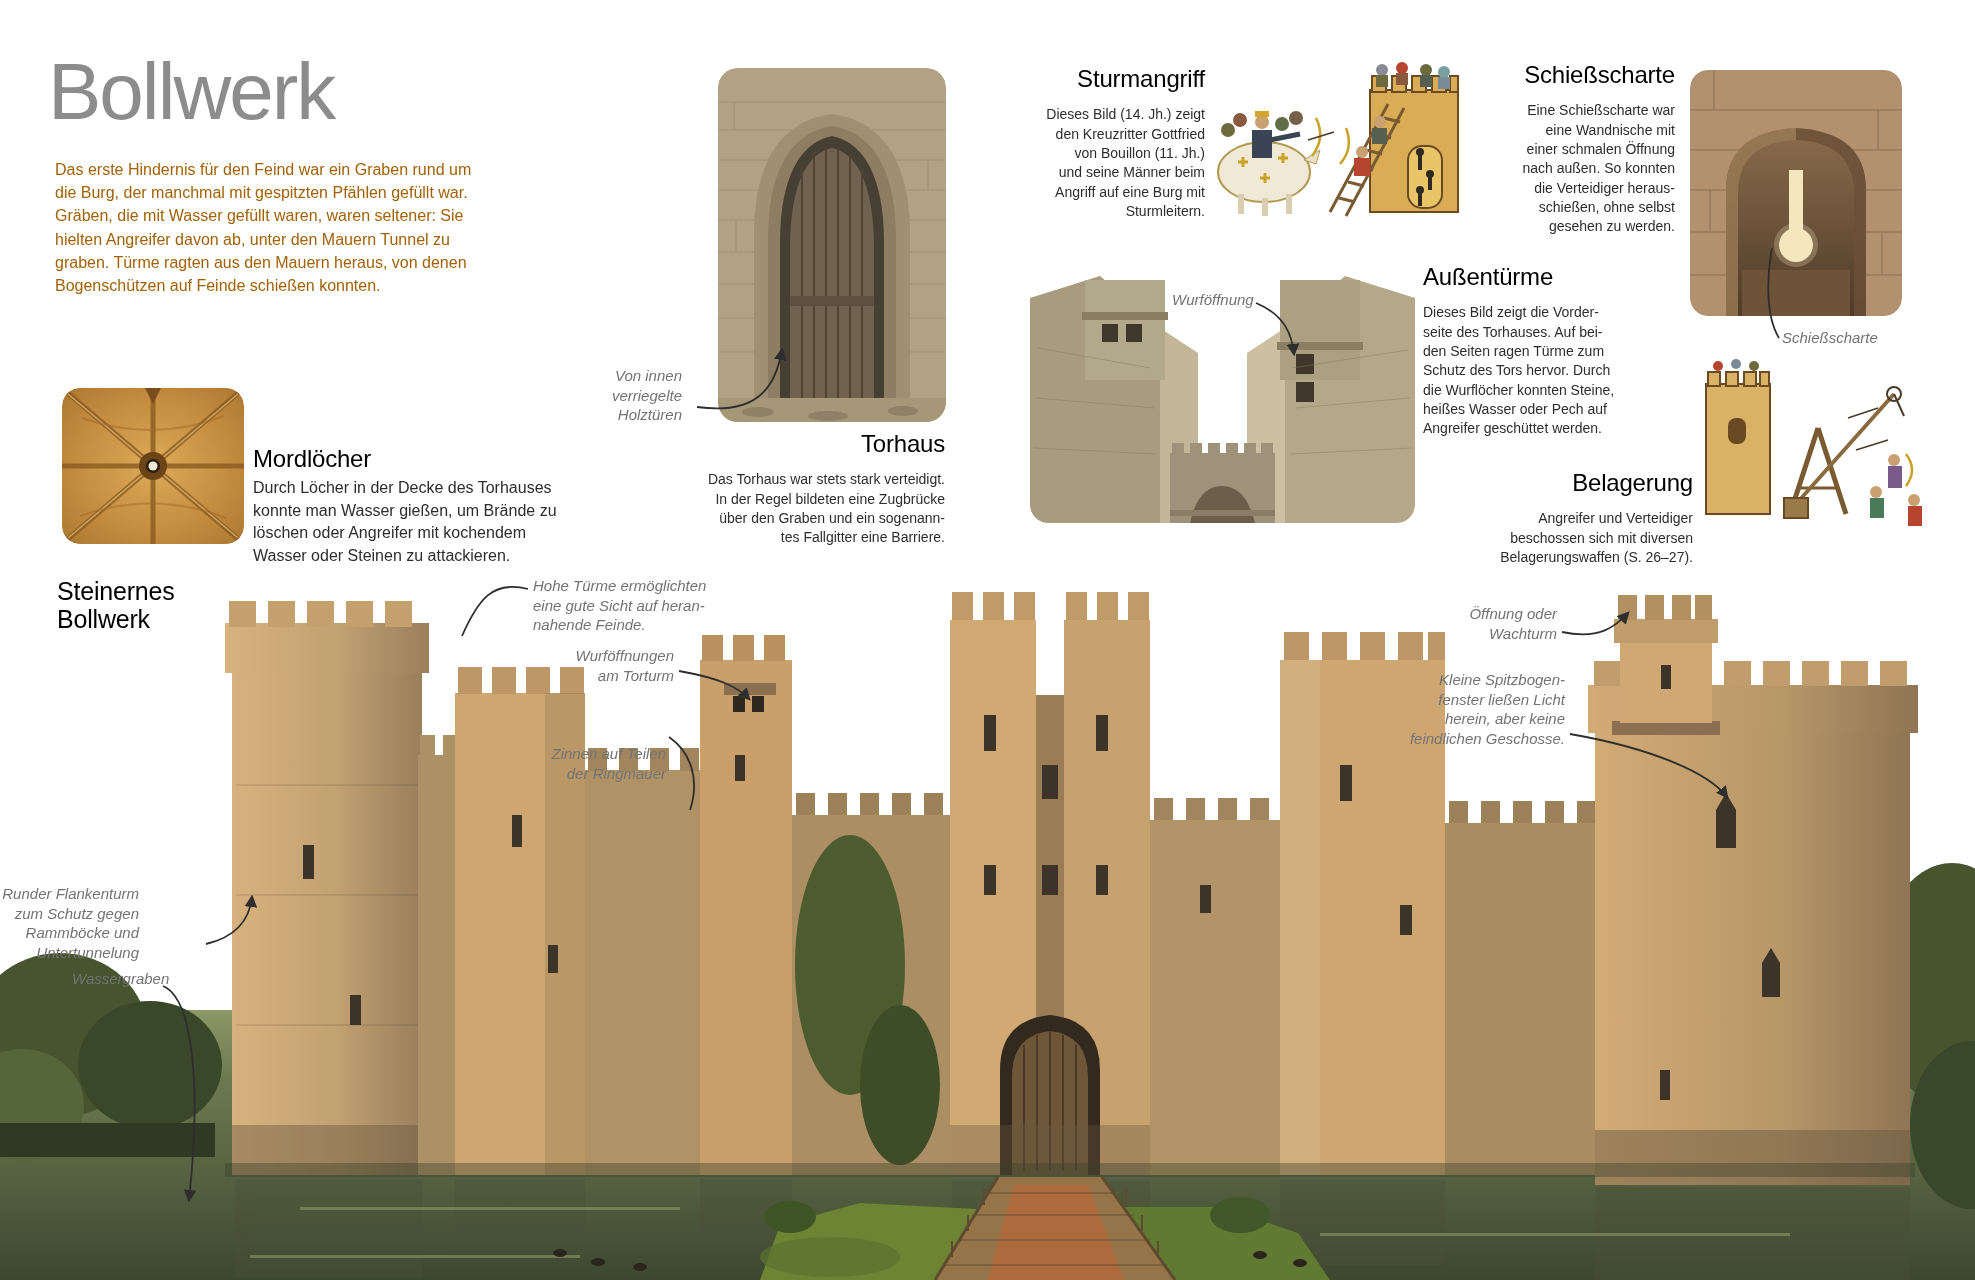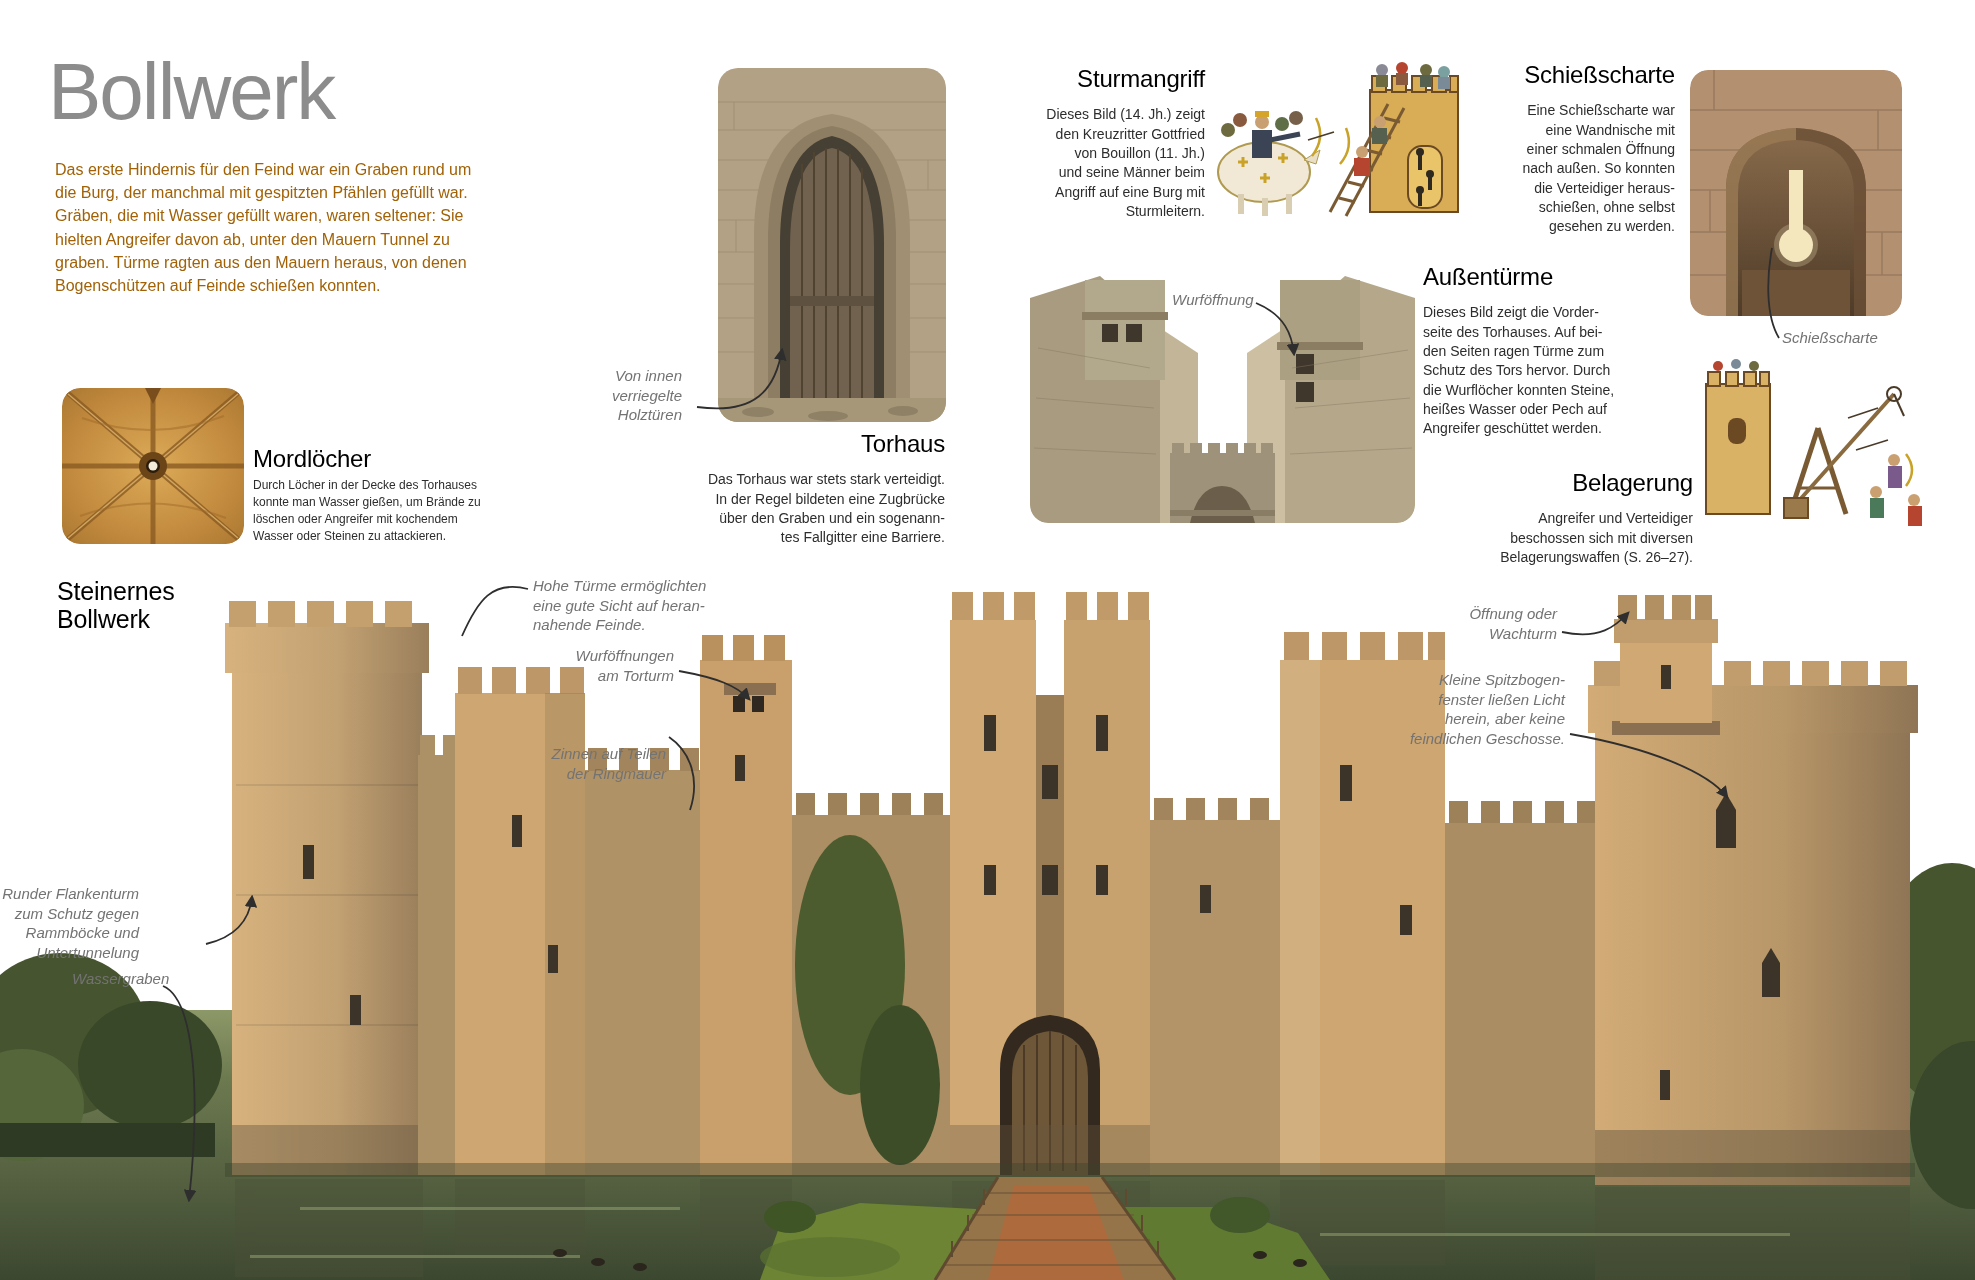--- a/index.html
+++ b/index.html
@@ -2,21 +2,21 @@
 <html><head>
 <meta charset="utf-8">
 <style>
   html,body{margin:0;padding:0;background:#fff;}
   #page{position:relative;width:1975px;height:1280px;background:#fff;overflow:hidden;
         font-family:"Liberation Sans",sans-serif;color:#1f1f1f;}
   .abs{position:absolute;}
   #title{font-size:80px;color:#8c8c8c;letter-spacing:-2px;line-height:1;}
   .intro{font-size:16px;line-height:1.45;color:#a16207;white-space:pre-line;}
   .h2{font-weight:400;font-size:24px;color:#000;line-height:1.1;letter-spacing:-.2px;white-space:pre-line;}
-  .body{font-size:12px;line-height:1.4;color:#2d2d2d;white-space:pre-line;margin-top:5px;}
+  .body{font-size:16px;line-height:1.4;color:#2d2d2d;white-space:pre-line;margin-top:5px;}
   .body.sm{font-size:14px;line-height:1.38;margin-top:13px;}
   .ra{text-align:right;}
   .ann{font-style:italic;font-size:15px;line-height:1.3;color:#737373;white-space:pre-line;}
   figure{margin:0;}
   .ph{border-radius:18px;overflow:hidden;display:block;}
   svg{display:block;}
   #leaders{position:absolute;left:0;top:0;pointer-events:none;}
 </style>
 </head>
 <body>

